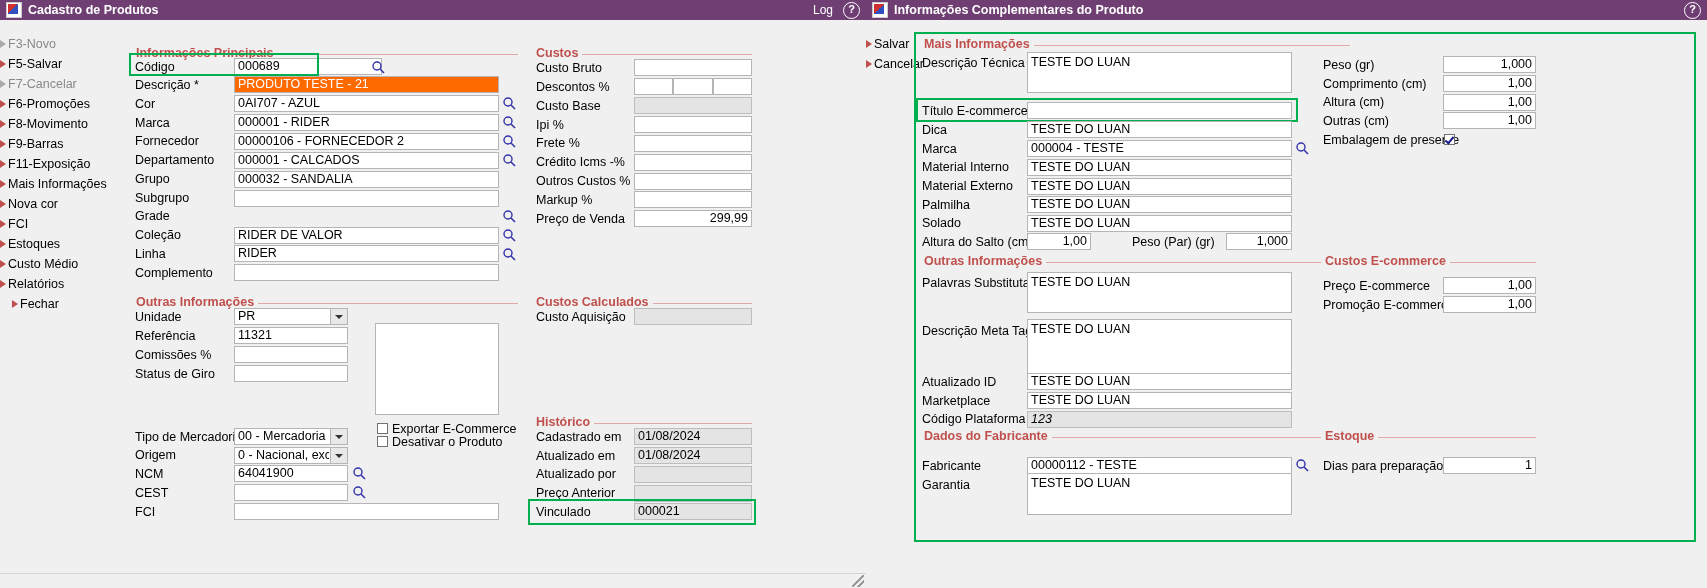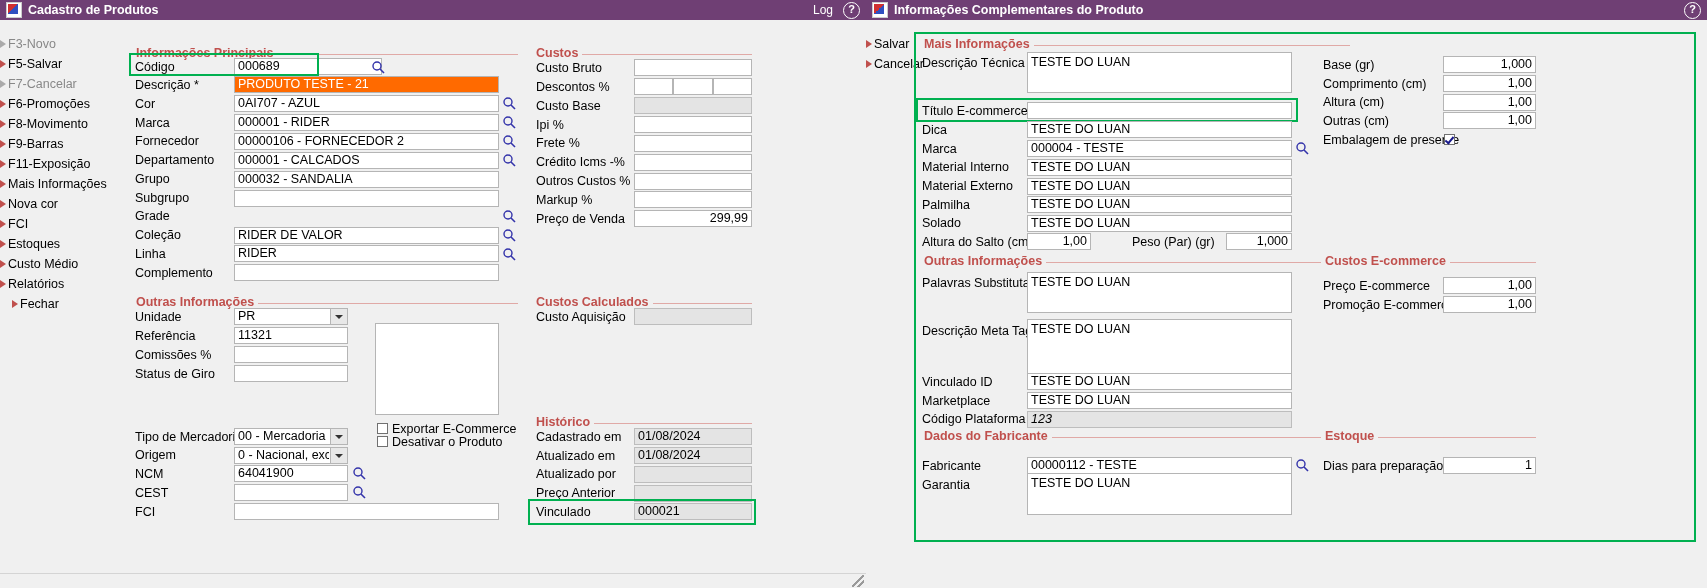--- a/index.html
+++ b/index.html
@@ -426,21 +426,21 @@
     <div class="grp" style="left:54px;top:242px;width:430px;height:165px;">
       <div class="rule"></div>
       <div class="grp-title">Outras Informações</div>
     </div>
     <div class="lbl" style="left:56px;top:256px;">Palavras Substitutas</div>
     <div class="ta" style="left:161px;top:252px;width:265px;height:41px;">TESTE DO LUAN</div>
 
     <div class="lbl" style="left:56px;top:304px;">Descrição Meta Tag</div>
     <div class="ta" style="left:161px;top:299px;width:265px;height:56px;">TESTE DO LUAN</div>
 
-    <div class="lbl" style="left:56px;top:355px;">Vinculado ID</div>
+    <div class="lbl" style="left:56px;top:355px;">Atualizado ID</div>
     <div class="fld" style="left:161px;top:353px;width:265px;">TESTE DO LUAN</div>
 
     <div class="lbl" style="left:56px;top:374px;">Marketplace</div>
     <div class="fld" style="left:161px;top:372px;width:265px;">TESTE DO LUAN</div>
 
     <div class="lbl" style="left:56px;top:392px;">Código Plataforma</div>
     <div class="fld ro" style="left:161px;top:391px;width:265px;font-style:italic;">123</div>
 
     <div class="grp" style="left:54px;top:417px;width:430px;height:90px;">
       <div class="rule"></div>
@@ -450,21 +450,21 @@
     <div class="fld" style="left:161px;top:437px;width:265px;">00000112 - TESTE</div>
     <div class="mag" style="left:429px;top:438px;">
       <svg width="14" height="14" viewBox="0 0 14 14">
           <circle cx="6" cy="6" r="4" fill="none" stroke="#3333aa" stroke-width="1.4"></circle>
           <line x1="9" y1="9" x2="13" y2="13" stroke="#3333aa" stroke-width="1.6"></line>
         </svg>
     </div>
     <div class="lbl" style="left:56px;top:458px;">Garantia</div>
     <div class="ta" style="left:161px;top:453px;width:265px;height:42px;">TESTE DO LUAN</div>
 
-    <div class="lbl" style="left:457px;top:38px;">Base (gr)</div>
+    <div class="lbl" style="left:457px;top:38px;">Peso (gr)</div>
     <div class="fld r" style="left:577px;top:36px;width:93px;">1,000</div>
     <div class="lbl" style="left:457px;top:57px;">Comprimento (cm)</div>
     <div class="fld r" style="left:577px;top:55px;width:93px;">1,00</div>
     <div class="lbl" style="left:457px;top:75px;">Altura (cm)</div>
     <div class="fld r" style="left:577px;top:74px;width:93px;">1,00</div>
     <div class="lbl" style="left:457px;top:94px;">Outras (cm)</div>
     <div class="fld r" style="left:577px;top:92px;width:93px;">1,00</div>
     <div class="lbl" style="left:457px;top:113px;">Embalagem de presente</div>
     <div class="chk on" style="left:578px;top:114px;"></div>
 

